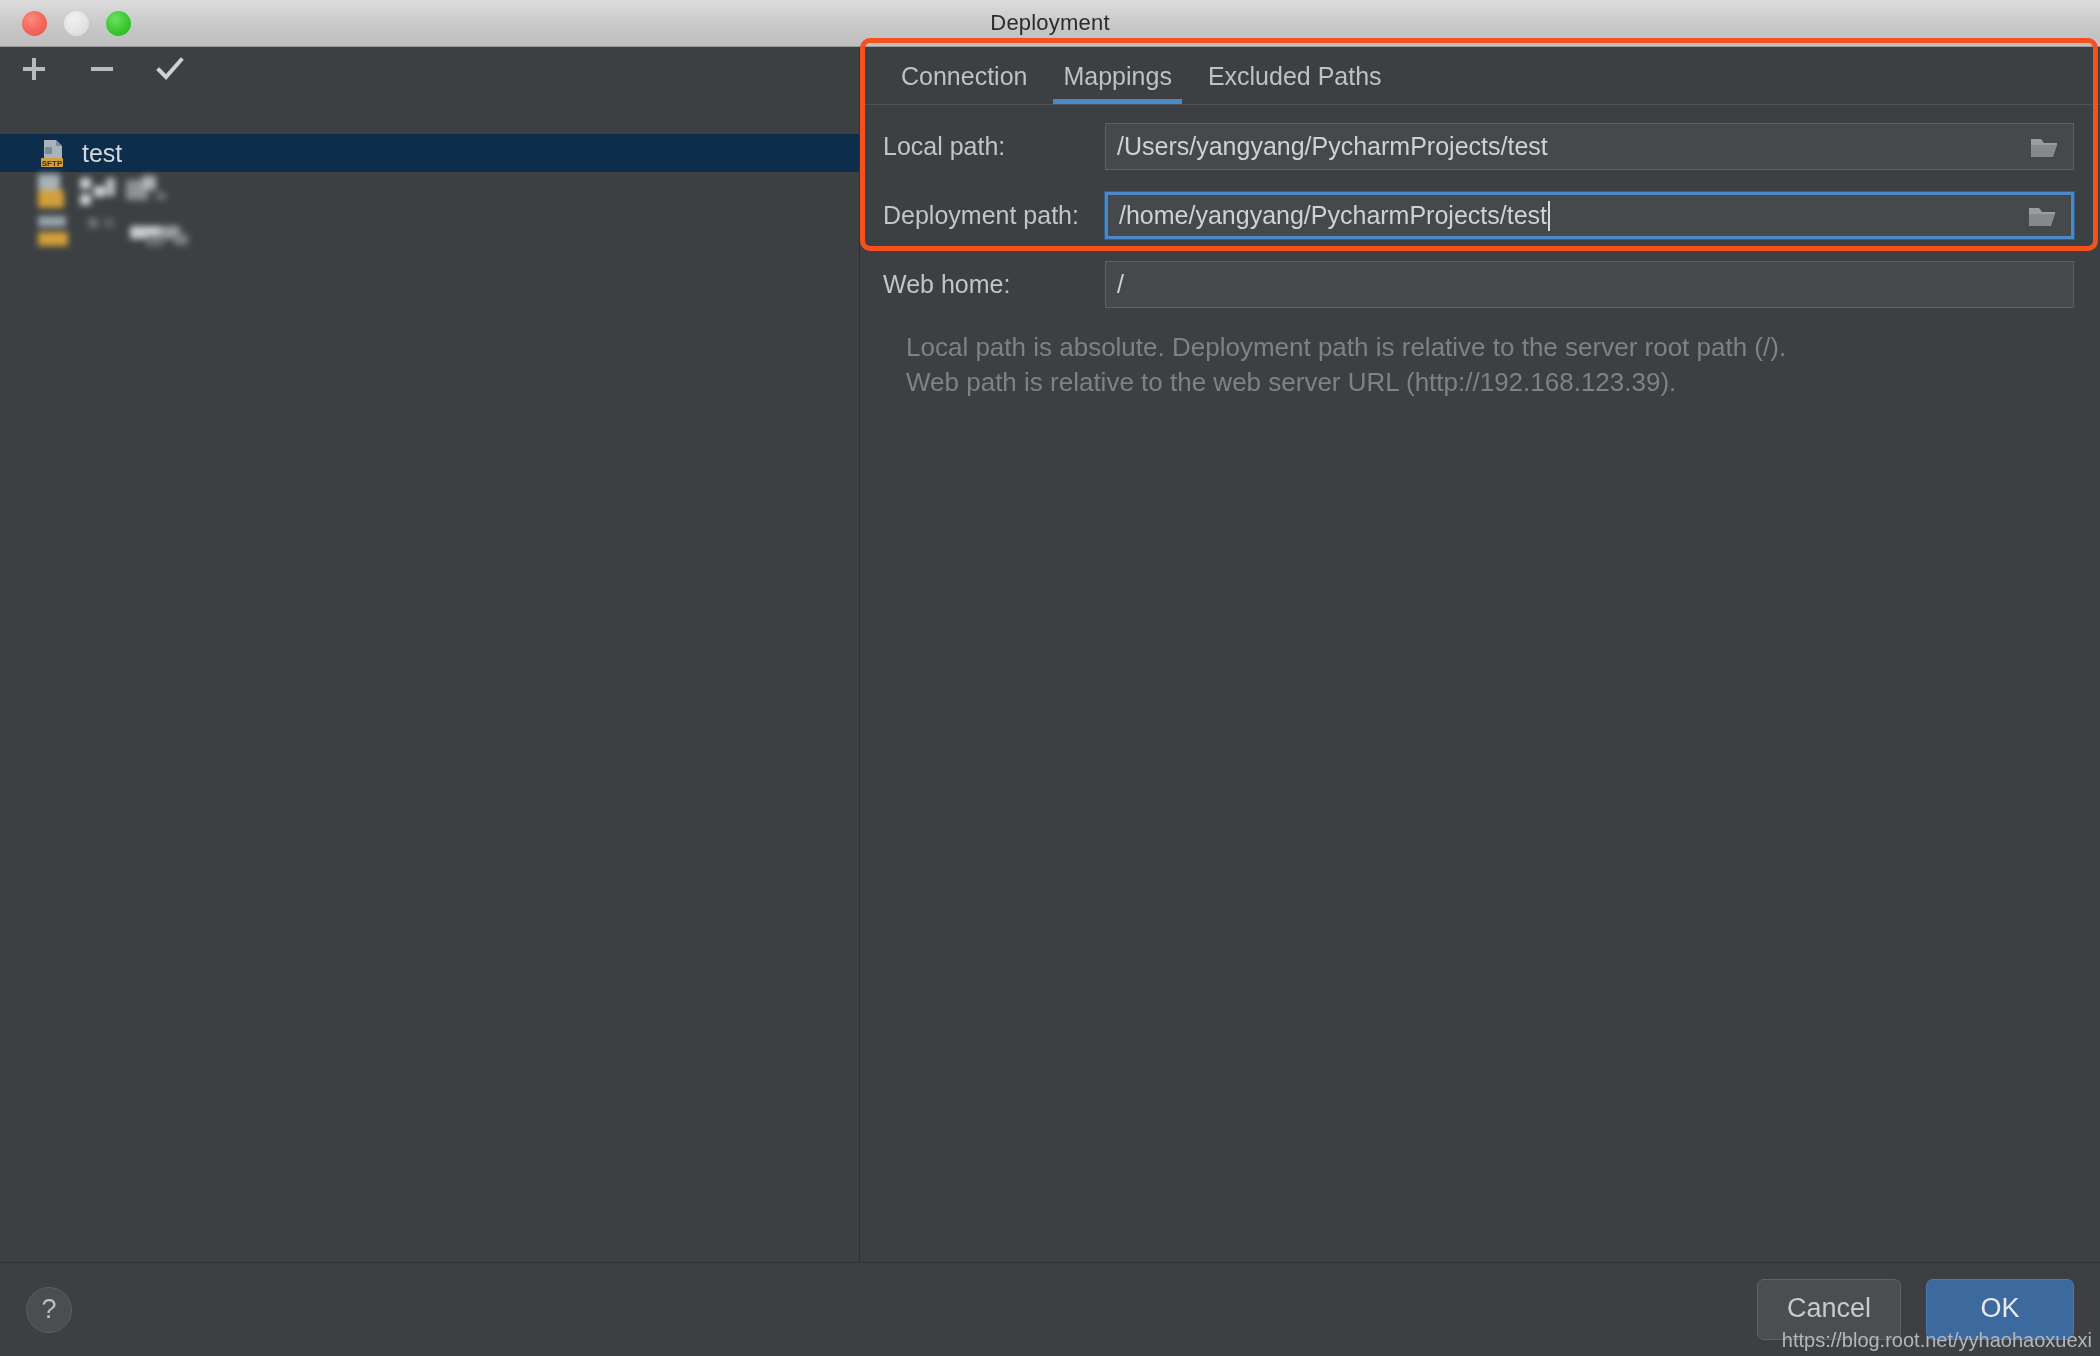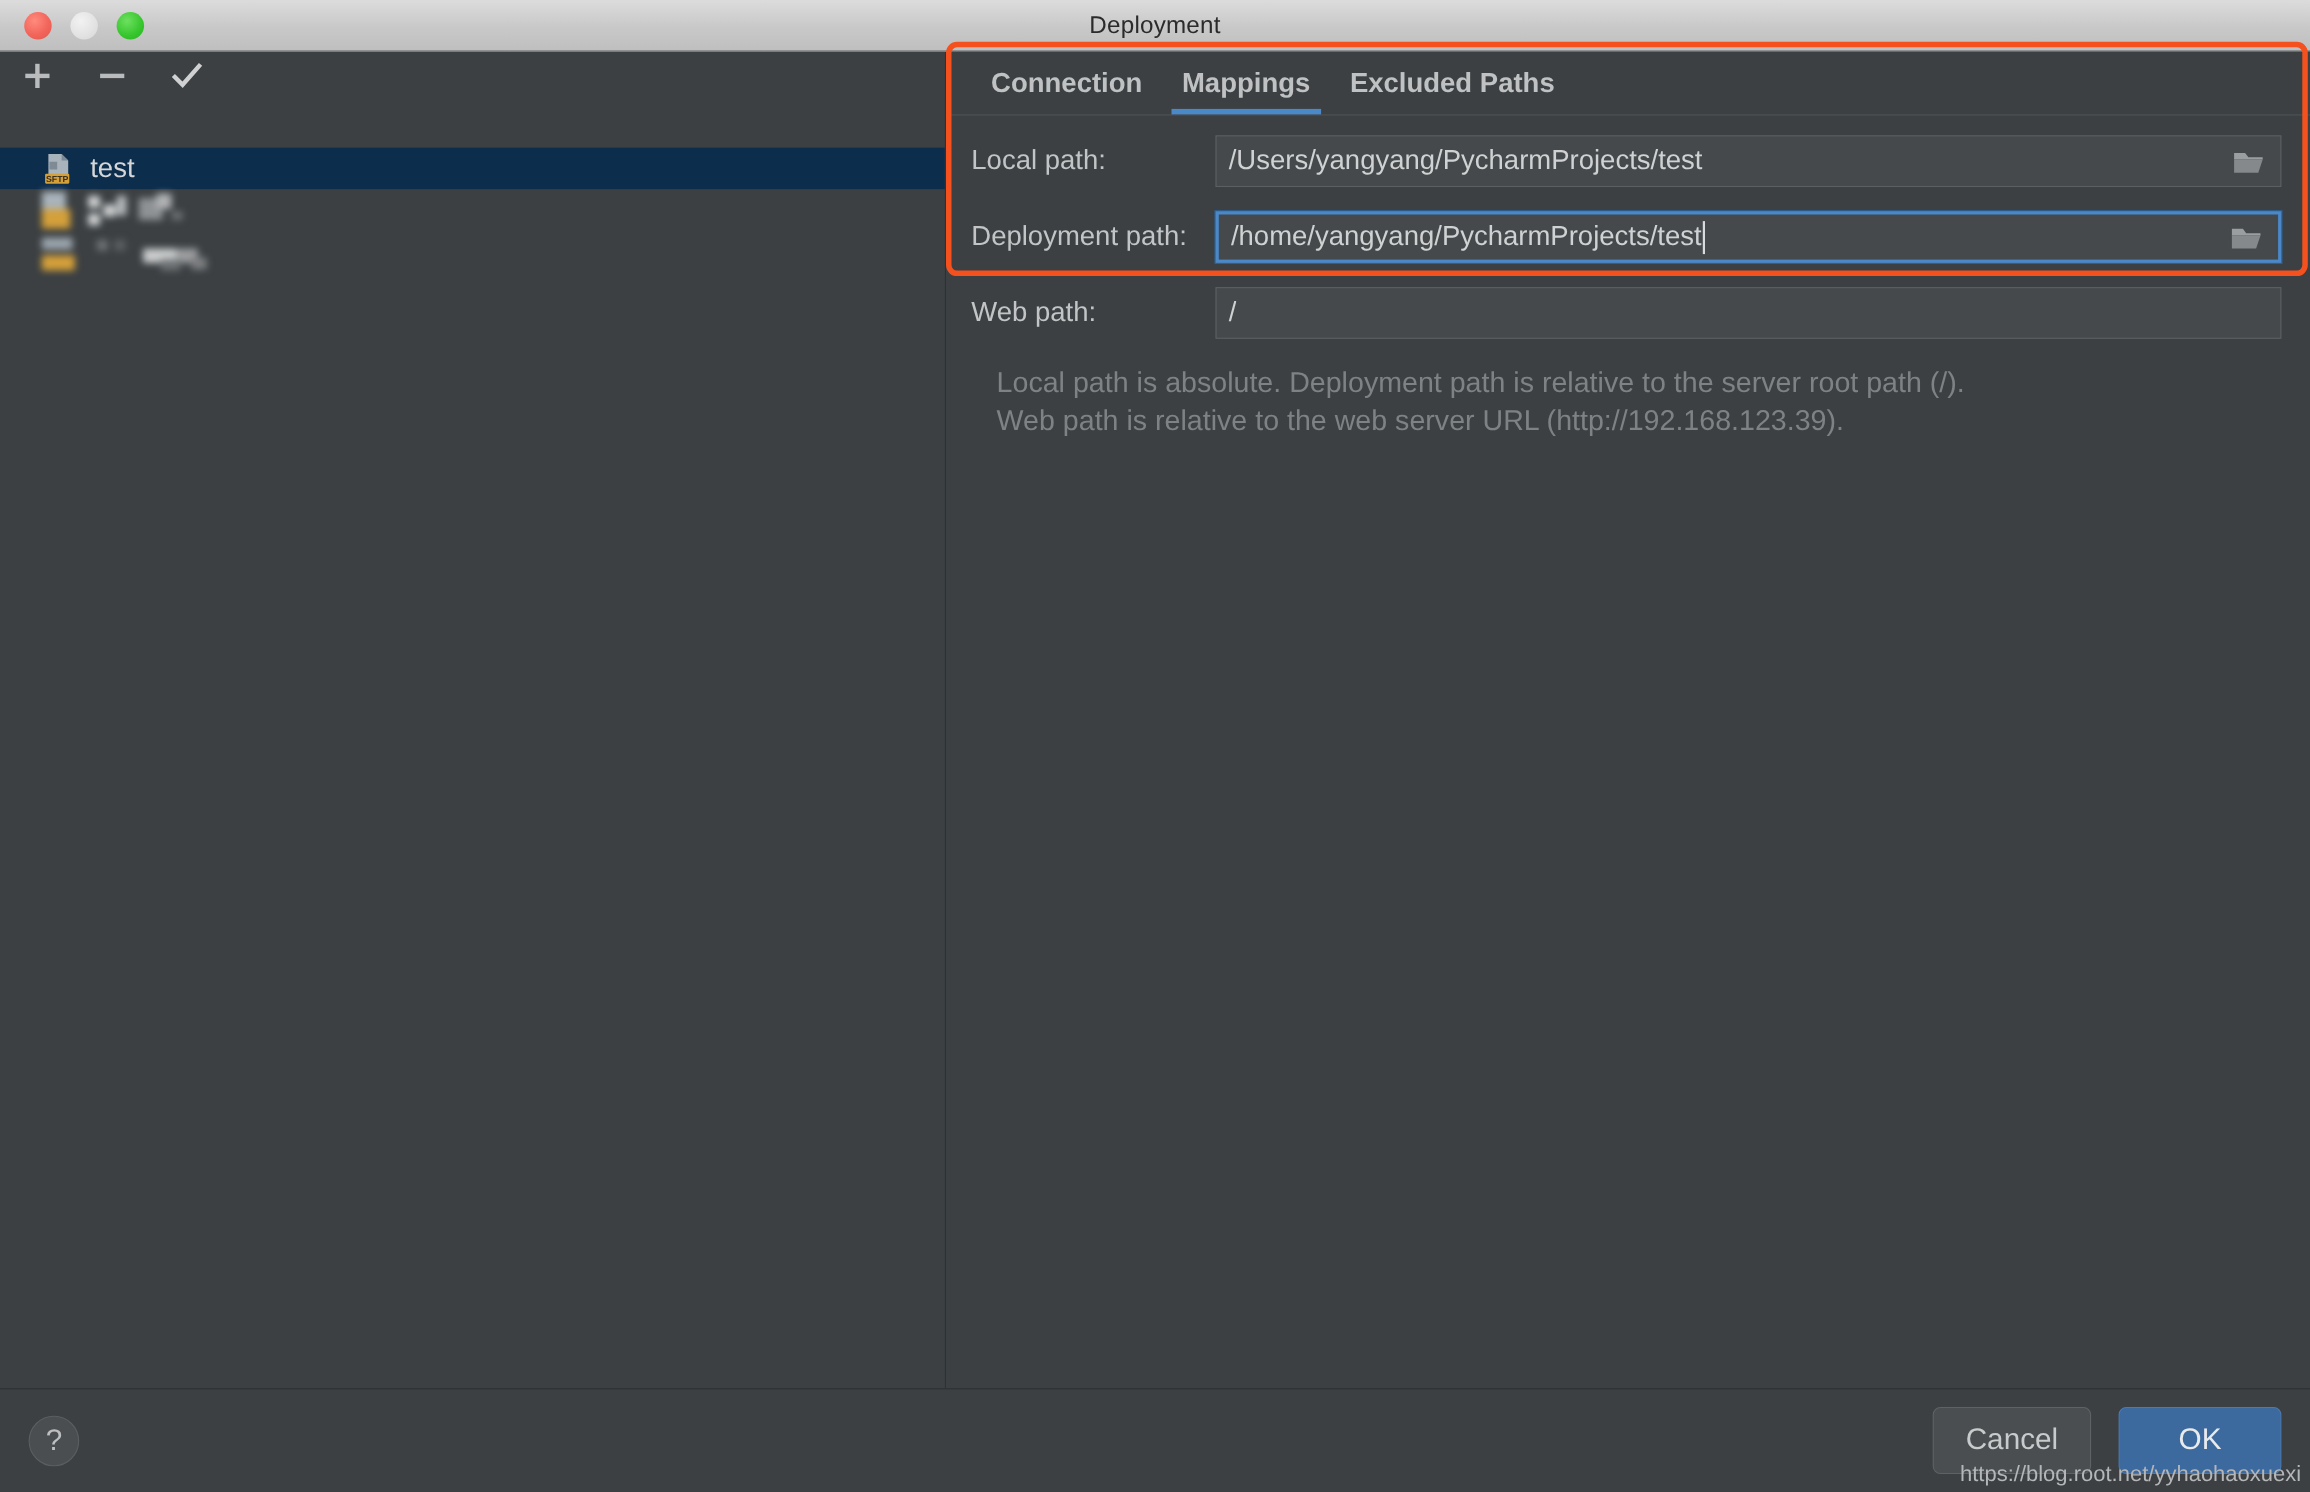--- a/index.html
+++ b/index.html
@@ -147,21 +147,20 @@
     min-width: 0;
   }
   .tabs {
     height: 58px;
     flex: 0 0 58px;
     display: flex;
     align-items: flex-end;
     padding-left: 23px;
     border-bottom: 1px solid #4f5355;
     box-sizing: border-box;
-    font-weight: bold;
   }
   .tab {
     font-size: 25px;
     color: #bfc1c2;
     padding: 0 18px 13px 18px;
     position: relative;
     cursor: default;
     white-space: nowrap;
   }
   .tab.active::after {
@@ -435,21 +434,21 @@
             <span class="browse-icon">
               <svg width="30" height="26" viewBox="0 0 30 26">
                 <path d="M2 5 h10 l3 4 h13 v2 H2 Z" fill="#9a9ea1"></path>
                 <path d="M2 11 h26 l-4 12 H2 Z" fill="#85898c"></path>
               </svg>
             </span>
           </div>
         </div>
 
         <div class="field-row">
-          <div class="field-label">Web path:</div>
+          <div class="field-label">Web home:</div>
           <div class="field-box">
             <span class="field-text">/</span>
           </div>
         </div>
 
         <div class="helptext">
           <div>Local path is absolute. Deployment path is relative to the server root path (/).</div>
           <div>Web path is relative to the web server URL (http://192.168.123.39).</div>
         </div>
 

